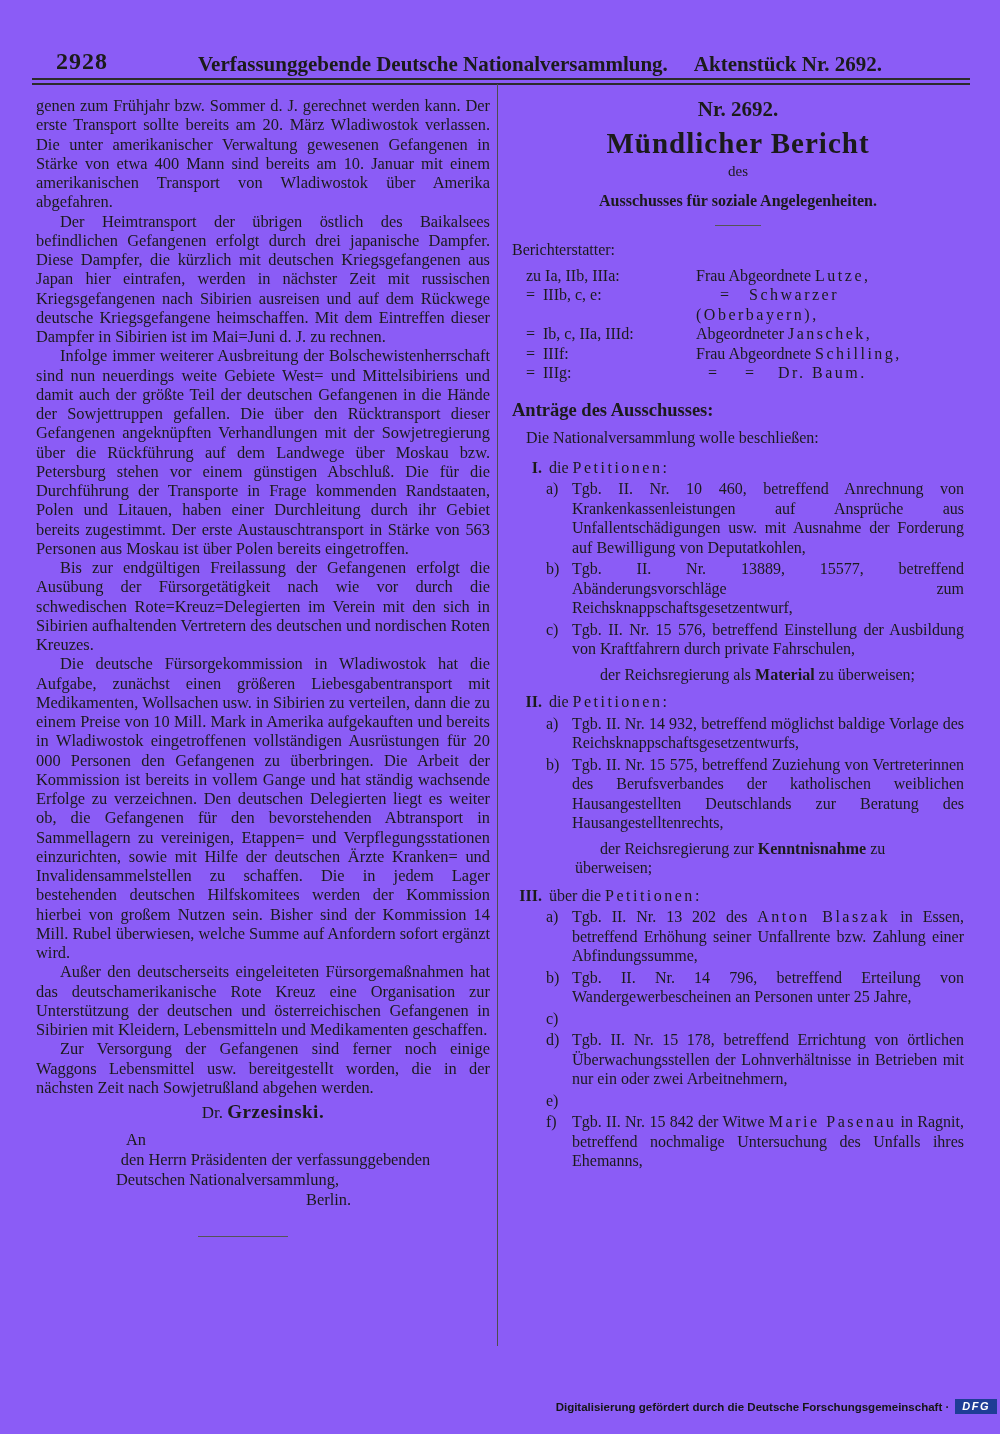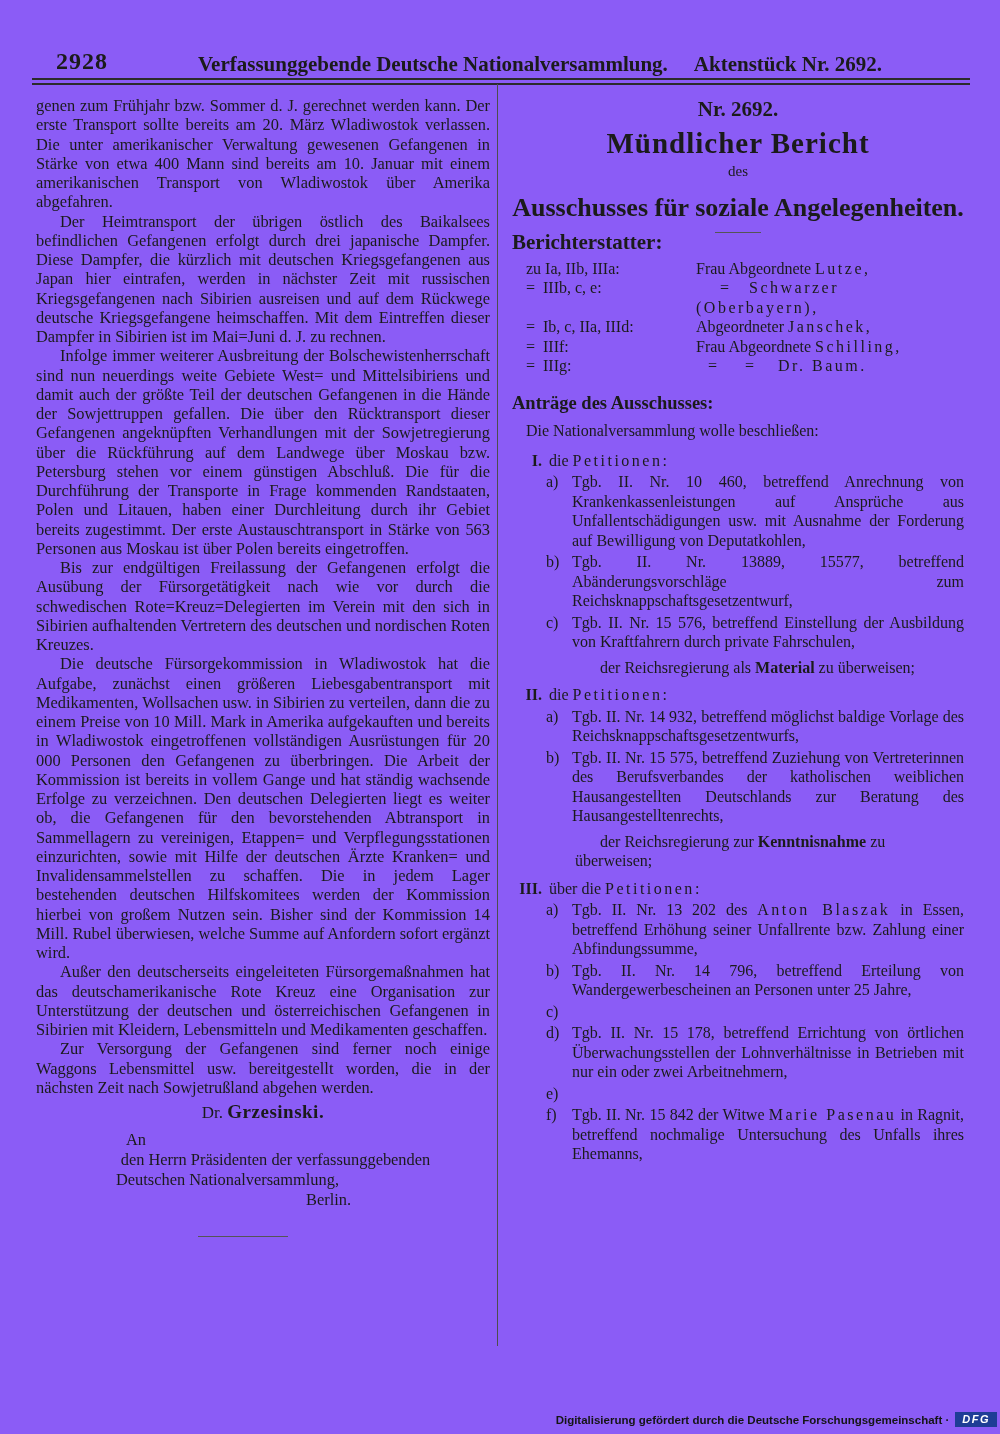--- a/index.html
+++ b/index.html
@@ -28,40 +28,40 @@
   .addr .a0{padding-left:90px;}
   .addr .a1{padding-left:25px;text-align:center;}
   .addr .a2{padding-left:80px;}
   .addr .a3{padding-left:270px;}
   .left-rule{width:90px;height:1px;background:#555;margin:26px 0 0 162px;}
   
   .col-right{position:absolute;left:512px;top:96px;width:452px;font-size:16px;line-height:19.5px;}
   .r-number{text-align:center;font-size:21px;font-weight:700;margin-top:4px;}
   .r-title{text-align:center;font-size:29px;font-weight:700;margin-top:14px;letter-spacing:1px;}
   .r-des{text-align:center;font-size:15px;margin-top:9px;}
-  .r-committee{text-align:center;font-size:26px;font-weight:700;margin-top:16px;}
+  .r-committee{text-align:center;font-size:16px;font-weight:700;margin-top:9px;}
   .center-rule{width:46px;height:1px;background:#555;margin:15px auto 0;}
-  .ber-heading{font-size:21px;font-weight:700;margin:0 0 6px;}
+  .ber-heading{font-size:16px;font-weight:400;margin:14px 0 6px;}
   .ber-row{display:flex;align-items:flex-start;}
   .ber-label{flex:none;width:170px;padding-left:14px;}
   .ber-value{flex:1;}
   .sp{letter-spacing:2.5px;}
   .b{font-weight:700;}
   .ant-heading{font-size:18.5px;font-weight:700;margin:18px 0 8px;}
   .ant-intro{margin:0 0 10px;text-indent:14px;}
   .section{margin-bottom:8px;}
   .sec-head{display:flex;margin-bottom:2px;}
   .sec-num{flex:none;width:30px;text-align:right;font-weight:700;margin-right:7px;}
   .sec-title{flex:1;}
   .item{display:flex;margin-top:2px;}
   .item-label{flex:none;width:26px;margin-left:34px;}
   .item-text{flex:1;text-align:justify;}
   .resolution{margin:6px 0 8px 63px;text-indent:25px;}
   
-  .footer{position:absolute;right:3px;bottom:7px;display:flex;align-items:center;gap:6px;
+  .footer{position:absolute;right:3px;bottom:20px;display:flex;align-items:center;gap:6px;
     font-family:"Liberation Sans", "DejaVu Sans", sans-serif;font-size:11.5px;font-weight:700;color:#151515;}
   .dfg-logo{background:#1e3d96;color:#ffffff;font-style:italic;font-weight:700;
     font-size:11px;line-height:13px;padding:1px 7px;letter-spacing:1.5px;}
 </style>
 </head>
 <body>
 
 <div class="page">
 
   <div class="pageno">2928</div>

